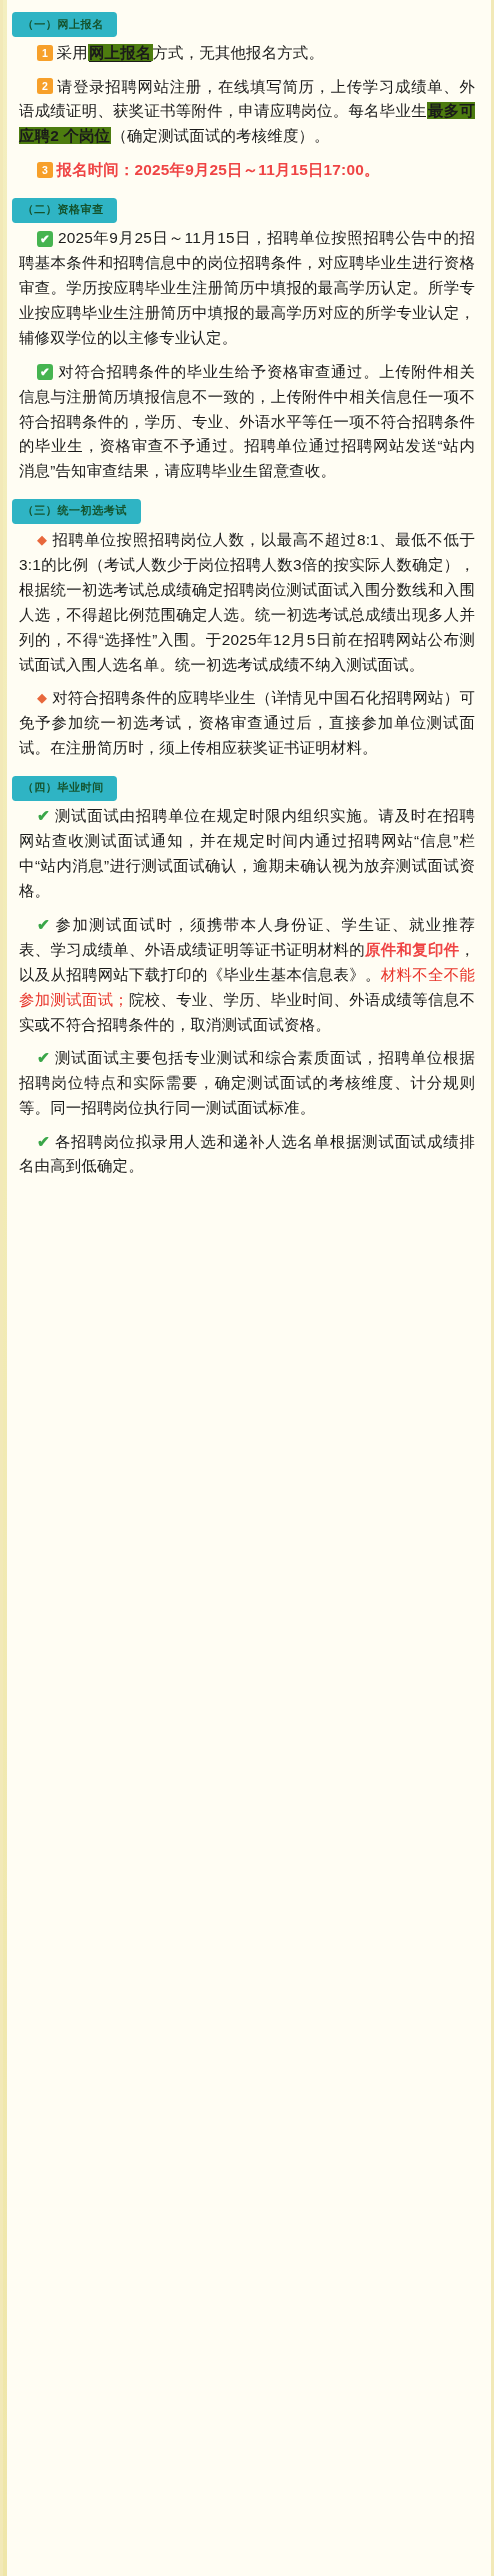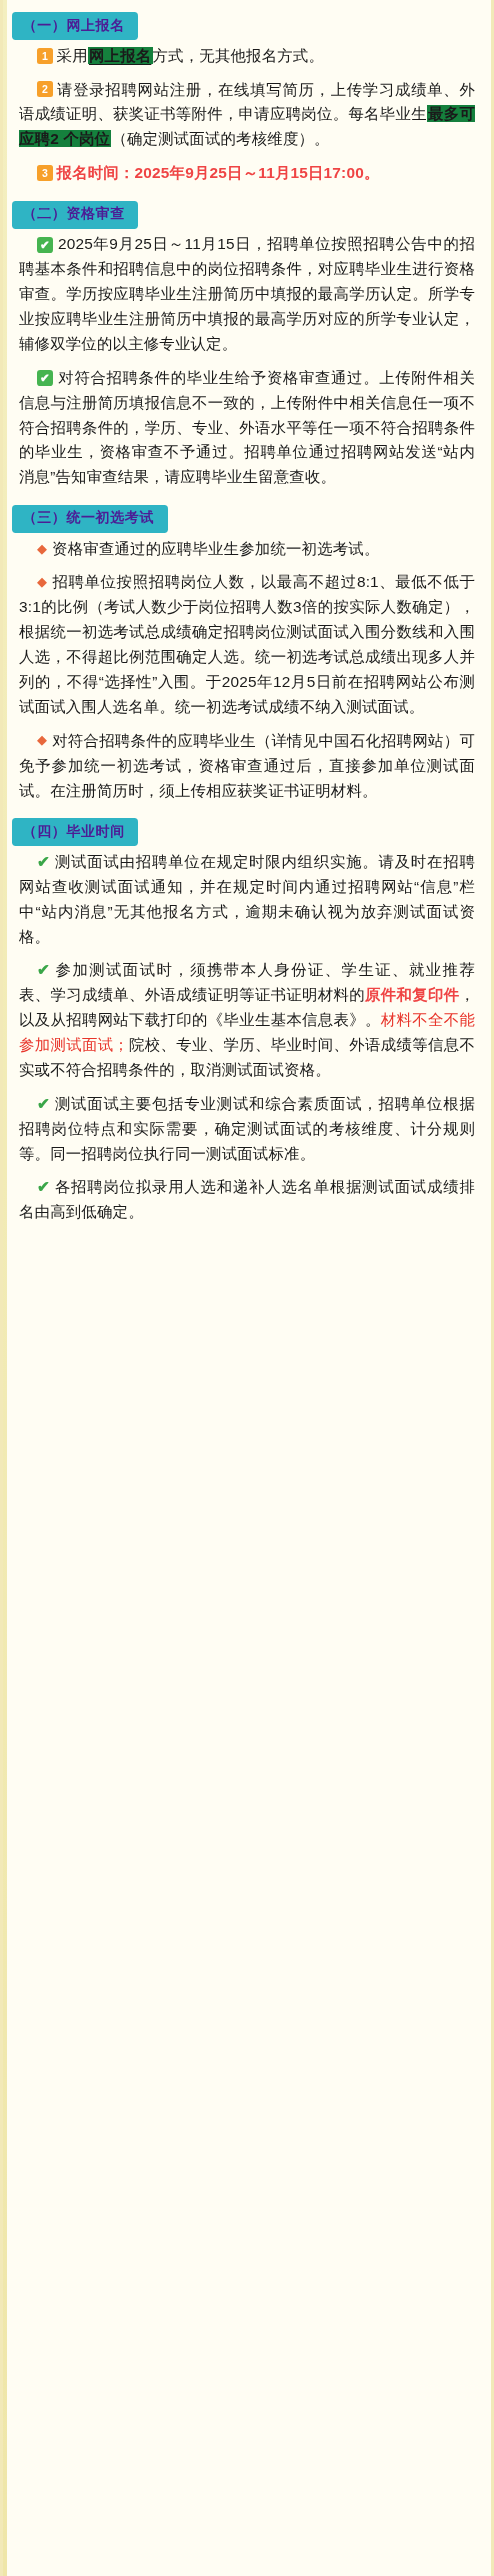--- a/index.html
+++ b/index.html
@@ -27,22 +27,22 @@
     position: absolute;
     left: 0; top: 0; bottom: 0;
     width: 3.7px;
     background: linear-gradient(#f4efc0, #efe6a8);
   }
   .section { margin: 0 0 2.5px 0; }
   .section-header {
     display: inline-block;
     margin: 6.2px 0 3.7px 8.6px;
     background: #2fb4c4;
-    color: #4c1d95;
-    font-size: 14px;
+    color: #14532d;
+    font-size: 11px;
     font-weight: bold;
     letter-spacing: 0.6px;
     padding: 4.3px 13.6px 5.6px 11px;
     border-radius: 3.7px 3.7px 3.7px 3.7px;
     position: relative;
   }
   .section-header::after {
     content: "";
     position: absolute;
     right: -6.2px;
@@ -102,21 +102,21 @@
     vertical-align: 1.2px;
   }
   .tick {
     display: inline-block;
     color: #3aa648;
     font-size: 15.4px;
     font-weight: bold;
     margin-right: 4.3px;
   }
   .hl-yellow {
-    background: #15803d;
+    background: #4d7c0f;
     padding: 0 1.2px;
     font-weight: bold;
   }
   .hl-underline {
     text-decoration: underline;
     text-underline-offset: 2.5px;
   }
   .red { color: #e8342a; }
   .red-b { color: #ef4444; font-weight: bold; }
 </style>
@@ -131,26 +131,25 @@
         <p class="para"><span class="ind">&nbsp;&nbsp;&nbsp;&nbsp;</span><span class="marker m2">2</span><span>请登录招聘网站注册，在线填写简历，上传学习成绩单、外语成绩证明、获奖证书等附件，申请应聘岗位。每名毕业生</span><span class="hl-yellow">最多可应聘2 个岗位</span><span>（确定测试面试的考核维度）。</span></p>
         <p class="para"><span class="ind">&nbsp;&nbsp;&nbsp;&nbsp;</span><span class="marker m3">3</span><span class="red-b">报名时间：2025年9月25日～11月15日17:00。</span></p>
       </div>
       <div class="section">
         <div class="hdr-wrap"><div class="section-header">（二）资格审查</div></div>
         <p class="para"><span class="ind">&nbsp;&nbsp;&nbsp;&nbsp;</span><span class="check">✔</span><span>2025年9月25日～11月15日，招聘单位按照招聘公告中的招聘基本条件和招聘信息中的岗位招聘条件，对应聘毕业生进行资格审查。学历按应聘毕业生注册简历中填报的最高学历认定。所学专业按应聘毕业生注册简历中填报的最高学历对应的所学专业认定，辅修双学位的以主修专业认定。</span></p>
         <p class="para"><span class="ind">&nbsp;&nbsp;&nbsp;&nbsp;</span><span class="check">✔</span><span>对符合招聘条件的毕业生给予资格审查通过。上传附件相关信息与注册简历填报信息不一致的，上传附件中相关信息任一项不符合招聘条件的，学历、专业、外语水平等任一项不符合招聘条件的毕业生，资格审查不予通过。招聘单位通过招聘网站发送“站内消息”告知审查结果，请应聘毕业生留意查收。</span></p>
       </div>
       <div class="section">
         <div class="hdr-wrap"><div class="section-header">（三）统一初选考试</div></div>
-        <p class="para"><span class="ind">&nbsp;&nbsp;&nbsp;&nbsp;</span><span class="diamond">◆</span><span>资格审查通过的应聘毕业生参加统一初选考试。</span></p>
         <p class="para"><span class="ind">&nbsp;&nbsp;&nbsp;&nbsp;</span><span class="diamond">◆</span><span>招聘单位按照招聘岗位人数，以最高不超过8:1、最低不低于3:1的比例（考试人数少于岗位招聘人数3倍的按实际人数确定），根据统一初选考试总成绩确定招聘岗位测试面试入围分数线和入围人选，不得超比例范围确定人选。统一初选考试总成绩出现多人并列的，不得“选择性”入围。于2025年12月5日前在招聘网站公布测试面试入围人选名单。统一初选考试成绩不纳入测试面试。</span></p>
         <p class="para"><span class="ind">&nbsp;&nbsp;&nbsp;&nbsp;</span><span class="diamond">◆</span><span>对符合招聘条件的应聘毕业生（详情见中国石化招聘网站）可免予参加统一初选考试，资格审查通过后，直接参加单位测试面试。在注册简历时，须上传相应获奖证书证明材料。</span></p>
       </div>
       <div class="section">
         <div class="hdr-wrap"><div class="section-header">（四）毕业时间</div></div>
-        <p class="para"><span class="ind">&nbsp;&nbsp;&nbsp;&nbsp;</span><span class="tick">✔</span><span>测试面试由招聘单位在规定时限内组织实施。请及时在招聘网站查收测试面试通知，并在规定时间内通过招聘网站“信息”栏中“站内消息”无其他报名方式，逾期未确认视为放弃测试面试资格。</span></p>
+        <p class="para"><span class="ind">&nbsp;&nbsp;&nbsp;&nbsp;</span><span class="tick">✔</span><span>测试面试由招聘单位在规定时限内组织实施。请及时在招聘网站查收测试面试通知，并在规定时间内通过招聘网站“信息”栏中“站内消息”进行测试面试确认，逾期未确认视为放弃测试面试资格。</span></p>
         <p class="para"><span class="ind">&nbsp;&nbsp;&nbsp;&nbsp;</span><span class="tick">✔</span><span>参加测试面试时，须携带本人身份证、学生证、就业推荐表、学习成绩单、外语成绩证明等证书证明材料的</span><span class="red-b">原件和复印件</span><span>，以及从招聘网站下载打印的《毕业生基本信息表》。</span><span class="red">材料不全不能参加测试面试；</span><span>院校、专业、学历、毕业时间、外语成绩等信息不实或不符合招聘条件的，取消测试面试资格。</span></p>
         <p class="para"><span class="ind">&nbsp;&nbsp;&nbsp;&nbsp;</span><span class="tick">✔</span><span>测试面试主要包括专业测试和综合素质面试，招聘单位根据招聘岗位特点和实际需要，确定测试面试的考核维度、计分规则等。同一招聘岗位执行同一测试面试标准。</span></p>
         <p class="para"><span class="ind">&nbsp;&nbsp;&nbsp;&nbsp;</span><span class="tick">✔</span><span>各招聘岗位拟录用人选和递补人选名单根据测试面试成绩排名由高到低确定。</span></p>
       </div>
     </div>
 </div>
 
 
 </body></html>

